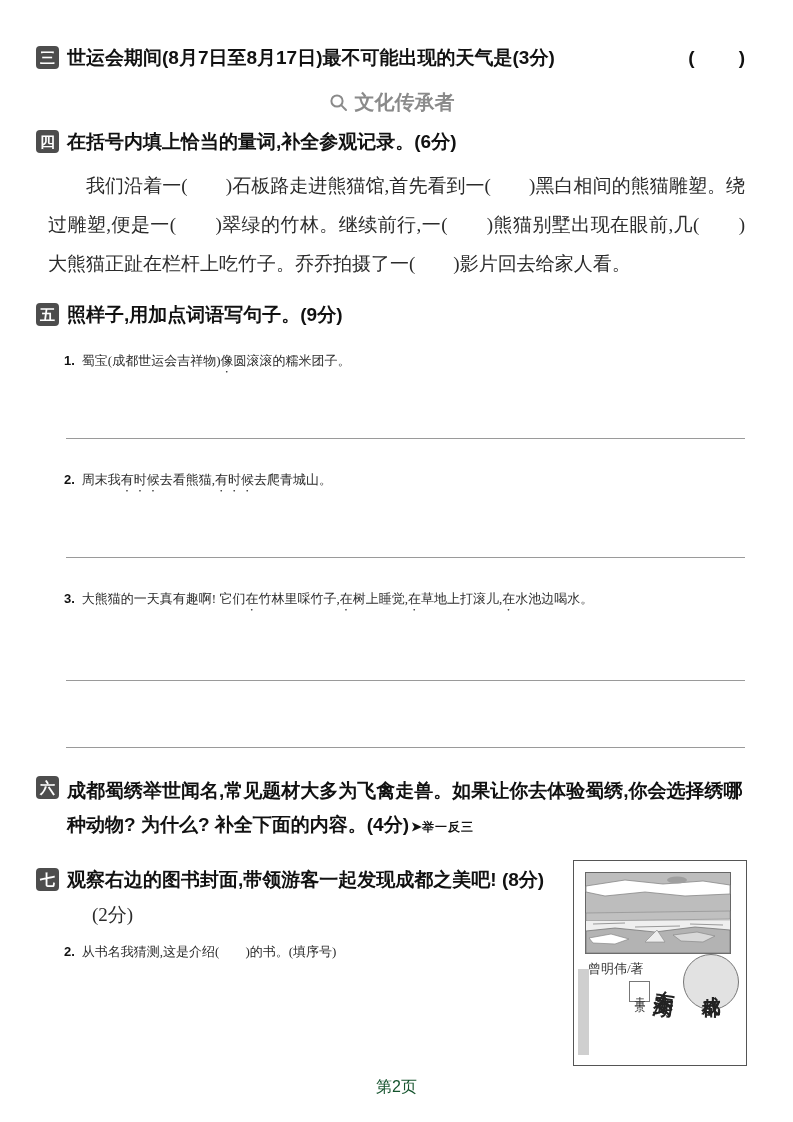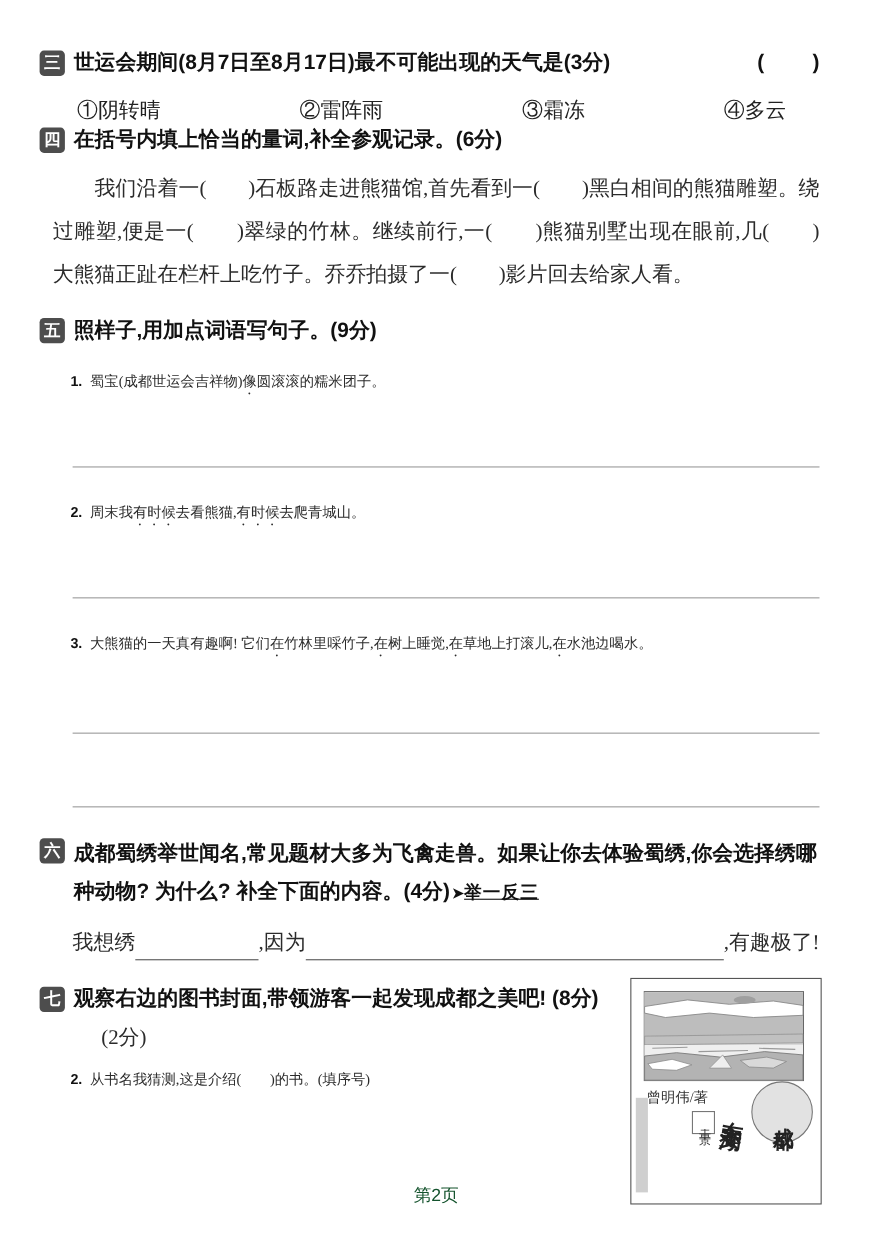--- a/index.html
+++ b/index.html
@@ -27,21 +27,21 @@
   .para{margin:10px 2px 0 12px;font-size:19px;line-height:39px;text-align:justify;
         text-indent:2em;color:#2b2b2b;}
 
   .item{margin:13px 0 0 28px;font-size:13px;line-height:38px;color:#2b2b2b;}
   .item-num{font-family:"Liberation Sans",sans-serif;font-weight:bold;margin-right:7px;color:#111;}
   .em-dot{-webkit-text-emphasis:filled dot;-webkit-text-emphasis-position:under right;
           text-emphasis:filled dot;text-emphasis-position:under right;}
   .ans-line{border-bottom:1.5px solid #9a9a9a;height:28px;margin-left:30px;margin-right:2px;}
 
   .tag-arrow{font-size:13px;margin-left:2px;}
-  .tag-text{font-size:16px;letter-spacing:1px;text-decoration:underline;}
+  .tag-text{font-size:12px;letter-spacing:1px;}
 
   .fill-line{display:flex;align-items:flex-end;margin:14px 2px 0 30px;font-size:19px;
              line-height:30px;color:#2b2b2b;white-space:nowrap;}
   .blank{border-bottom:1.5px solid #555;height:26px;display:inline-block;}
   .blank-sm{width:112px;}
   .blank-grow{flex:1;}
   .blank-title{width:152px;}
   .blank-author{width:62px;}
 
   
@@ -72,27 +72,30 @@
 </head>
 <body>
 
 <div class="page">
 
   <div class="stem-row">
     <span class="badge">三</span>
     <span class="stem-text">世运会期间(8月7日至8月17日)最不可能出现的天气是(3分)</span>
     <span class="answer-bracket">(　　)</span>
   </div>
-  <div class="opt-row">
-    <span>①阴转晴</span>
-    <span>②雷阵雨</span>
-    <span>③霜冻</span>
-    <span>④多云</span>
+
+  <div class="section-head">
+    <span>
+      <svg width="19" height="19" viewBox="0 0 19 19" fill="none">
+        <circle cx="8" cy="8" r="5.6" stroke="#8a8a8a" stroke-width="2"></circle>
+        <line x1="12.4" y1="12.4" x2="17" y2="17" stroke="#8a8a8a" stroke-width="2" stroke-linecap="round"></line>
+      </svg>
+    </span>
+    <span>文化传承者</span>
   </div>
-
 
   <div class="stem-row">
     <span class="badge">四</span>
     <span class="stem-text">在括号内填上恰当的量词,补全参观记录。(6分)</span>
   </div>
   <div class="para">我们沿着一(　　)石板路走进熊猫馆,首先看到一(　　)黑白相间的熊猫雕塑。绕过雕塑,便是一(　　)翠绿的竹林。继续前行,一(　　)熊猫别墅出现在眼前,几(　　)大熊猫正趾在栏杆上吃竹子。乔乔拍摄了一(　　)影片回去给家人看。</div>
 
   <div class="stem-row mt18">
     <span class="badge">五</span>
     <span class="stem-text">照样子,用加点词语写句子。(9分)</span>
@@ -110,27 +113,20 @@
 
   <div class="item mt22">
     <span class="item-num">3.</span><span>大熊猫的一天真有趣啊! 它们</span><span class="em-dot">在</span><span>竹林里啋竹子,</span><span class="em-dot">在</span><span>树上睡觉,</span><span class="em-dot">在</span><span>草地上打滚儿,</span><span class="em-dot">在</span><span>水池边喝水。</span>
   </div>
   <div class="ans-line mt34"></div>
   <div class="ans-line" style="margin-top:38px;"></div>
 
   <div class="stem-row mt26" style="line-height:34px;">
     <span class="badge">六</span>
     <span class="stem-text"><span>成都蜀绣举世闻名,常见题材大多为飞禽走兽。如果让你去体验蜀绣,你会选择绣哪种动物? 为什么? 补全下面的内容。(4分)</span><span class="tag-arrow">➤</span><span class="tag-text">举一反三</span></span>
-  </div>
-  <div class="fill-line">
-    <span>我想绣</span>
-    <span class="blank blank-sm"></span>
-    <span>,因为</span>
-    <span class="blank blank-grow"></span>
-    <span>,有趣极了!</span>
   </div>
 
   <div class="q7-body mt22">
     <div class="q7-left">
       <div class="stem-row">
         <span class="badge">七</span>
         <span class="stem-text">观察右边的图书封面,带领游客一起发现成都之美吧! (8分)</span>
       </div>
       <div class="score-line">(2分)</div>
       <div class="item mt6" style="line-height:32px;">

